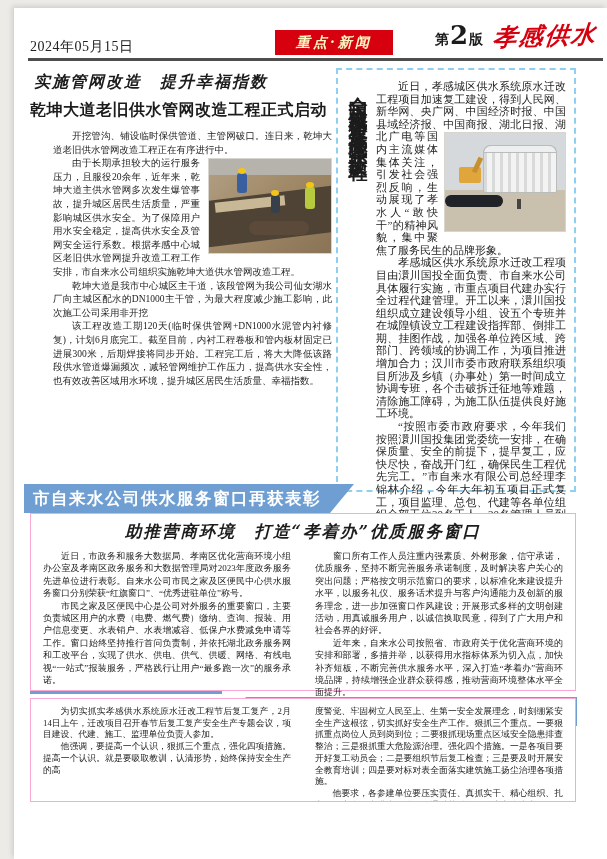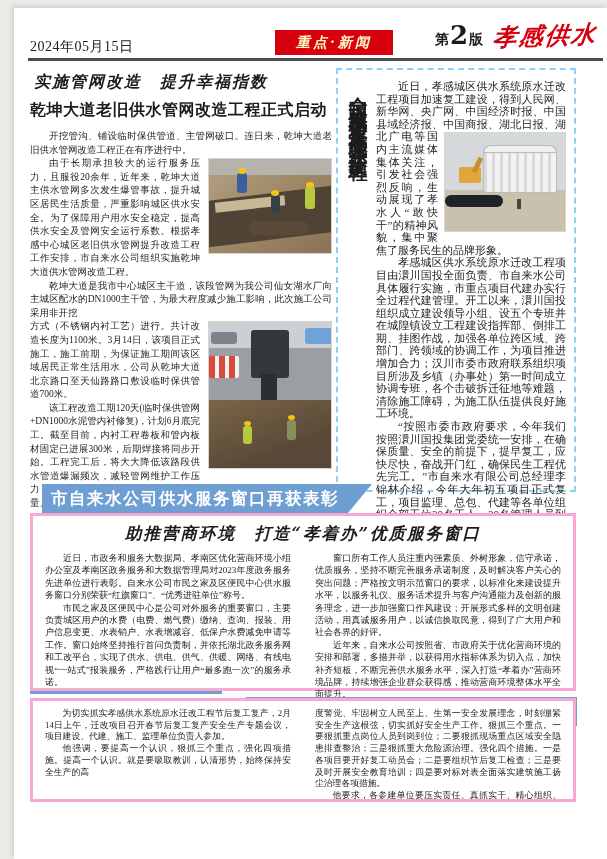--- a/index.html
+++ b/index.html
@@ -19,21 +19,21 @@
     font-size:24px; letter-spacing:2px; margin-left:10px; transform:skewX(-8deg) rotate(-2deg); }
   .hdr-rule { position:absolute; left:14px; right:4px; top:50px; height:3px; background:#4d4d4d; }
 
   
   .main-art { position:absolute; left:16px; top:60px; width:302px; }
   .kicker { font-family:"DejaVu Serif", serif; font-weight:bold; font-style:italic; font-size:16px;
     letter-spacing:2px; margin:4px 0 7px 4px; }
   .main-title { font-family:"Liberation Sans", sans-serif; font-weight:bold; font-size:16px;
     white-space:nowrap; letter-spacing:.5px; margin-bottom:9px; }
   .main-body { font-size:9.5px; line-height:13.6px; text-align:justify; }
-  .main-body p { text-indent:2em; }
+  .main-body p { text-indent:2em;margin-left:23px; }
 
   .photo { display:block; float:right; position:relative; overflow:hidden; border:1px solid #d8d5cf; }
   .photo i { position:absolute; display:block; }
 
   .ph1 { width:124px; height:96px; margin:1px 0 4px 8px; background:linear-gradient(140deg,#b3a186 0%,#a08a68 45%,#8a7356 100%); }
   .ph1 .road { left:0; top:0; width:100%; height:16px; background:#b6b3ac; }
   .ph1 .trench { left:-10px; top:34px; width:150px; height:46px; background:#4e4334; transform:rotate(-7deg); }
   .ph1 .plank { left:6px; top:40px; width:70px; height:10px; background:#c9b896; transform:rotate(-6deg); }
   .ph1 .w1 { left:28px; top:14px; width:10px; height:20px; background:#3a5fa0; border-radius:3px; }
   .ph1 .w2 { left:62px; top:36px; width:9px; height:18px; background:#37404a; border-radius:3px; }
@@ -78,25 +78,25 @@
   .phb .m1 { left:6px; top:26px; width:24px; height:18px; background:#2e6db4; }
   .phb .m2 { left:40px; top:30px; width:20px; height:16px; background:#3f87d0; }
   .phb .m3 { left:16px; top:52px; width:30px; height:14px; background:#2e6db4; }
   .phb .tube { left:52px; top:56px; width:66px; height:12px; background:#c2c8cc; border-radius:6px; }
   .phb .rail { left:0; top:46px; width:122px; height:2px; background:#aeb6ba; }
   .phb .rail2 { left:0; top:38px; width:122px; height:2px; background:#aeb6ba; }
 
   
   .banner { position:absolute; height:29px; background:#6f9fd2; color:#fff; font-family:"Liberation Sans", sans-serif;
     font-weight:bold; font-size:16.5px; letter-spacing:1.5px; display:flex; align-items:center; justify-content:center; }
-  .banner-svc { left:28px; top:476px; width:330px; clip-path:polygon(0 0,100% 0,calc(100% - 24px) 100%,0 100%); padding-right:24px; }
+  .banner-svc { left:10px; top:476px; width:330px; clip-path:polygon(0 0,100% 0,calc(100% - 24px) 100%,0 100%); padding-right:24px; }
   .banner-safety { left:208px; top:657px; width:355px; clip-path:polygon(24px 0,100% 0,100% 100%,0 100%); padding-left:24px;margin-top:32px; }
   .safety-line { position:absolute; left:16px; top:683px; width:192px; height:3px; background:#6f9fd2; }
 
-  .blue-box { position:absolute; left:16px; width:546px; border:3px solid #f9a8d4; background:#fff; }
+  .blue-box { position:absolute; left:16px; width:546px; border:1px solid #f9a8d4; background:#fff; }
   .svc-box { top:505px; height:178px; padding:5px 12px 6px; }
   .safety-box { top:690px; height:104px; padding:7px 12px 6px; overflow:hidden; }
 
   .svc-headline { text-align:center; font-family:"DejaVu Serif", serif; font-weight:bold; font-style:italic;
     font-size:16.5px; letter-spacing:2px; margin:2px 0 7px; }
   .twocol { display:flex; gap:24px; }
   .twocol .col { flex:1; font-size:9px; line-height:12.4px; text-align:justify; }
   .twocol .col p { text-indent:2em; }
   .twocol .col p.noindent { text-indent:0; }
   .safety-box .col { font-size:8.8px; line-height:11.7px; }
@@ -127,33 +127,20 @@
             <i class="plank"></i>
             <i class="pipe"></i>
             <i class="w1"></i>
             <i class="w2"></i>
             <i class="w3"></i>
             <i class="h1"></i>
             <i class="h2"></i>
             <i class="h3"></i>
           </span><span>由于长期承担较大的运行服务压力，且服役20余年，近年来，乾坤大道主供水管网多次发生爆管事故，提升城区居民生活质量，严重影响城区供水安全。为了保障用户用水安全稳定，提高供水安全及管网安全运行系数。根据孝感中心城区老旧供水管网提升改造工程工作安排，市自来水公司组织实施乾坤大道供水管网改造工程。</span></p>
       <p><span>乾坤大道是我市中心城区主干道，该段管网为我公司仙女湖水厂向主城区配水的DN1000主干管，为最大程度减少施工影响，此次施工公司采用非开挖</span></p>
-      <p style="text-indent:0"><span class="photo ph2">
-            <i class="sky"></i>
-            <i class="car"></i>
-            <i class="bus"></i>
-            <i class="barrier"></i>
-            <i class="exc"></i>
-            <i class="boom"></i>
-            <i class="pit"></i>
-            <i class="ww1"></i>
-            <i class="ww2"></i>
-            <i class="hh1"></i>
-            <i class="hh2"></i>
-          </span><span>方式（不锈钢内衬工艺）进行。共计改造长度为1100米。3月14日，该项目正式施工，施工前期，为保证施工期间该区域居民正常生活用水，公司从乾坤大道北京路口至天仙路路口敷设临时保供管道700米。</span></p>
       <p><span>该工程改造工期120天(临时保供管网+DN1000水泥管内衬修复)，计划6月底完工。截至目前，内衬工程卷板和管内板材固定已进展300米，后期焊接将同步开始。工程完工后，将大大降低该路段供水管道爆漏频次，减轻管网维护工作压力，提高供水安全性，也有效改善区域用水环境，提升城区居民生活质量、幸福指数。</span></p>
     </div>
   </div>
 
   <div class="media-box">
     <div class="v-title">全国权威媒体聚焦孝感城区原水迁改工程</div>
     <div class="media-body">
       <p><span>近日，孝感城区供水系统原水迁改工程项目加速复工建设，得到人民网、新华网、央广网、中国经济时报、中国县域经济报、中国商报、湖北日报、湖北广电</span><span class="photo pha">
             <i class="bld"></i>
             <i class="roof"></i>

